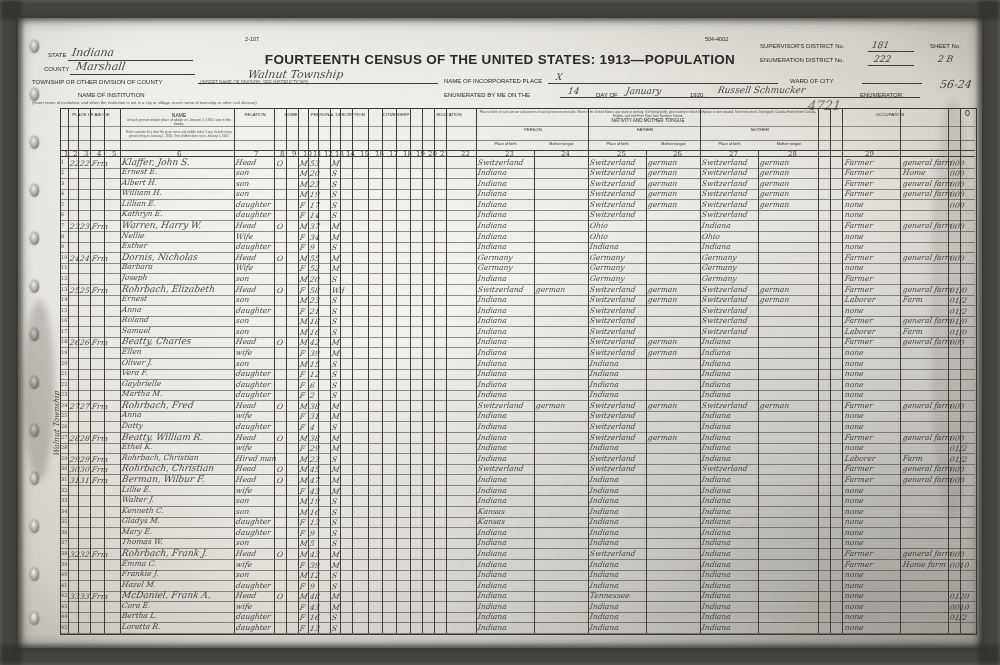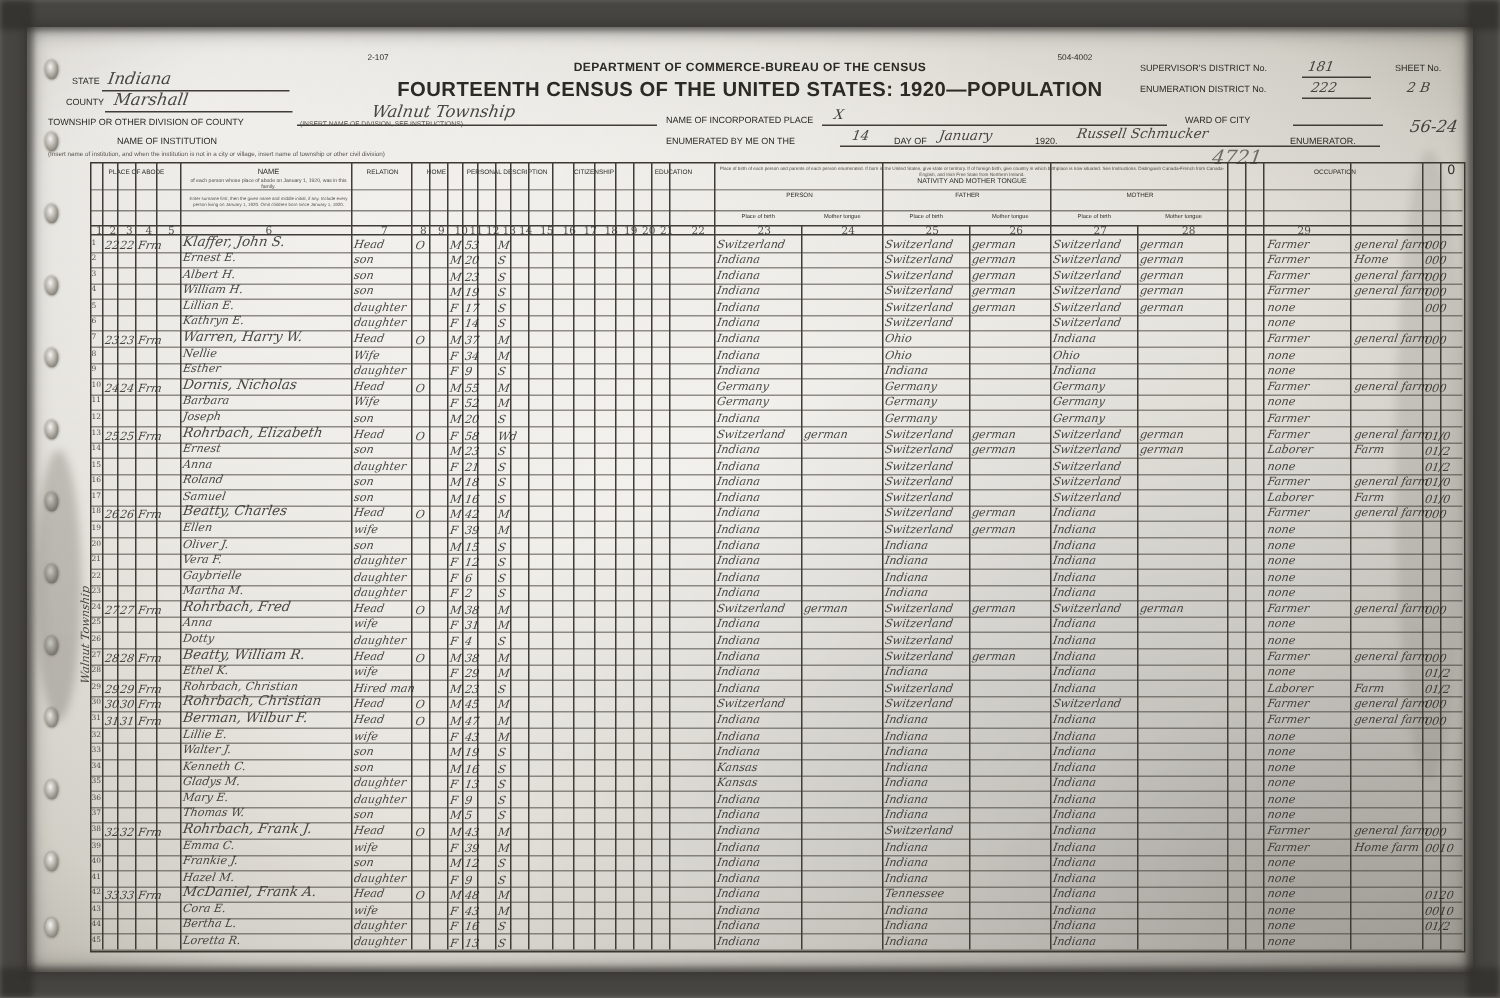--- a/index.html
+++ b/index.html
@@ -66,22 +66,21 @@
   <div class="hole" style="left:30px;top:520px;"></div>
   <div class="hole" style="left:30px;top:568px;"></div>
   <div class="hole" style="left:30px;top:612px;"></div>
 
   <div class="smudge" style="left:24px;top:300px;width:30px;height:180px;"></div>
   <div class="smudge" style="left:930px;top:100px;width:46px;height:420px;opacity:.5;"></div>
 
   <div class="tt" style="left:245px;top:36px;font-size:5.5px;">2-107</div>
   <div class="tt" style="left:705px;top:36px;font-size:5.5px;">504-4002</div>
 
-  <div class="ttc title" style="left:300px;top:40px;width:400px;font-size:8px;">DEPARTMENT OF COMMERCE-BUREAU OF THE CENSUS</div>
-  <div class="ttc title" style="left:230px;top:52px;width:540px;font-size:13.5px;">FOURTEENTH CENSUS OF THE UNITED STATES: 1920—POPULATION</div>
+  <div class="ttc title" style="left:230px;top:52px;width:540px;font-size:13.5px;">FOURTEENTH CENSUS OF THE UNITED STATES: 1913—POPULATION</div>
 
   <div class="tt" style="left:760px;top:43px;font-size:6px;">SUPERVISOR'S DISTRICT No.</div>
   <div class="hw m" style="left:872px;top:40px;">181</div>
   <div class="line hl" style="left:868px;top:51px;width:46px;"></div>
 
   <div class="tt" style="left:760px;top:57px;font-size:6px;">ENUMERATION DISTRICT No.</div>
   <div class="hw m" style="left:874px;top:54px;">222</div>
   <div class="line hl" style="left:868px;top:65px;width:46px;"></div>
 
   <div class="tt" style="left:930px;top:43px;font-size:6px;">SHEET No.</div>

